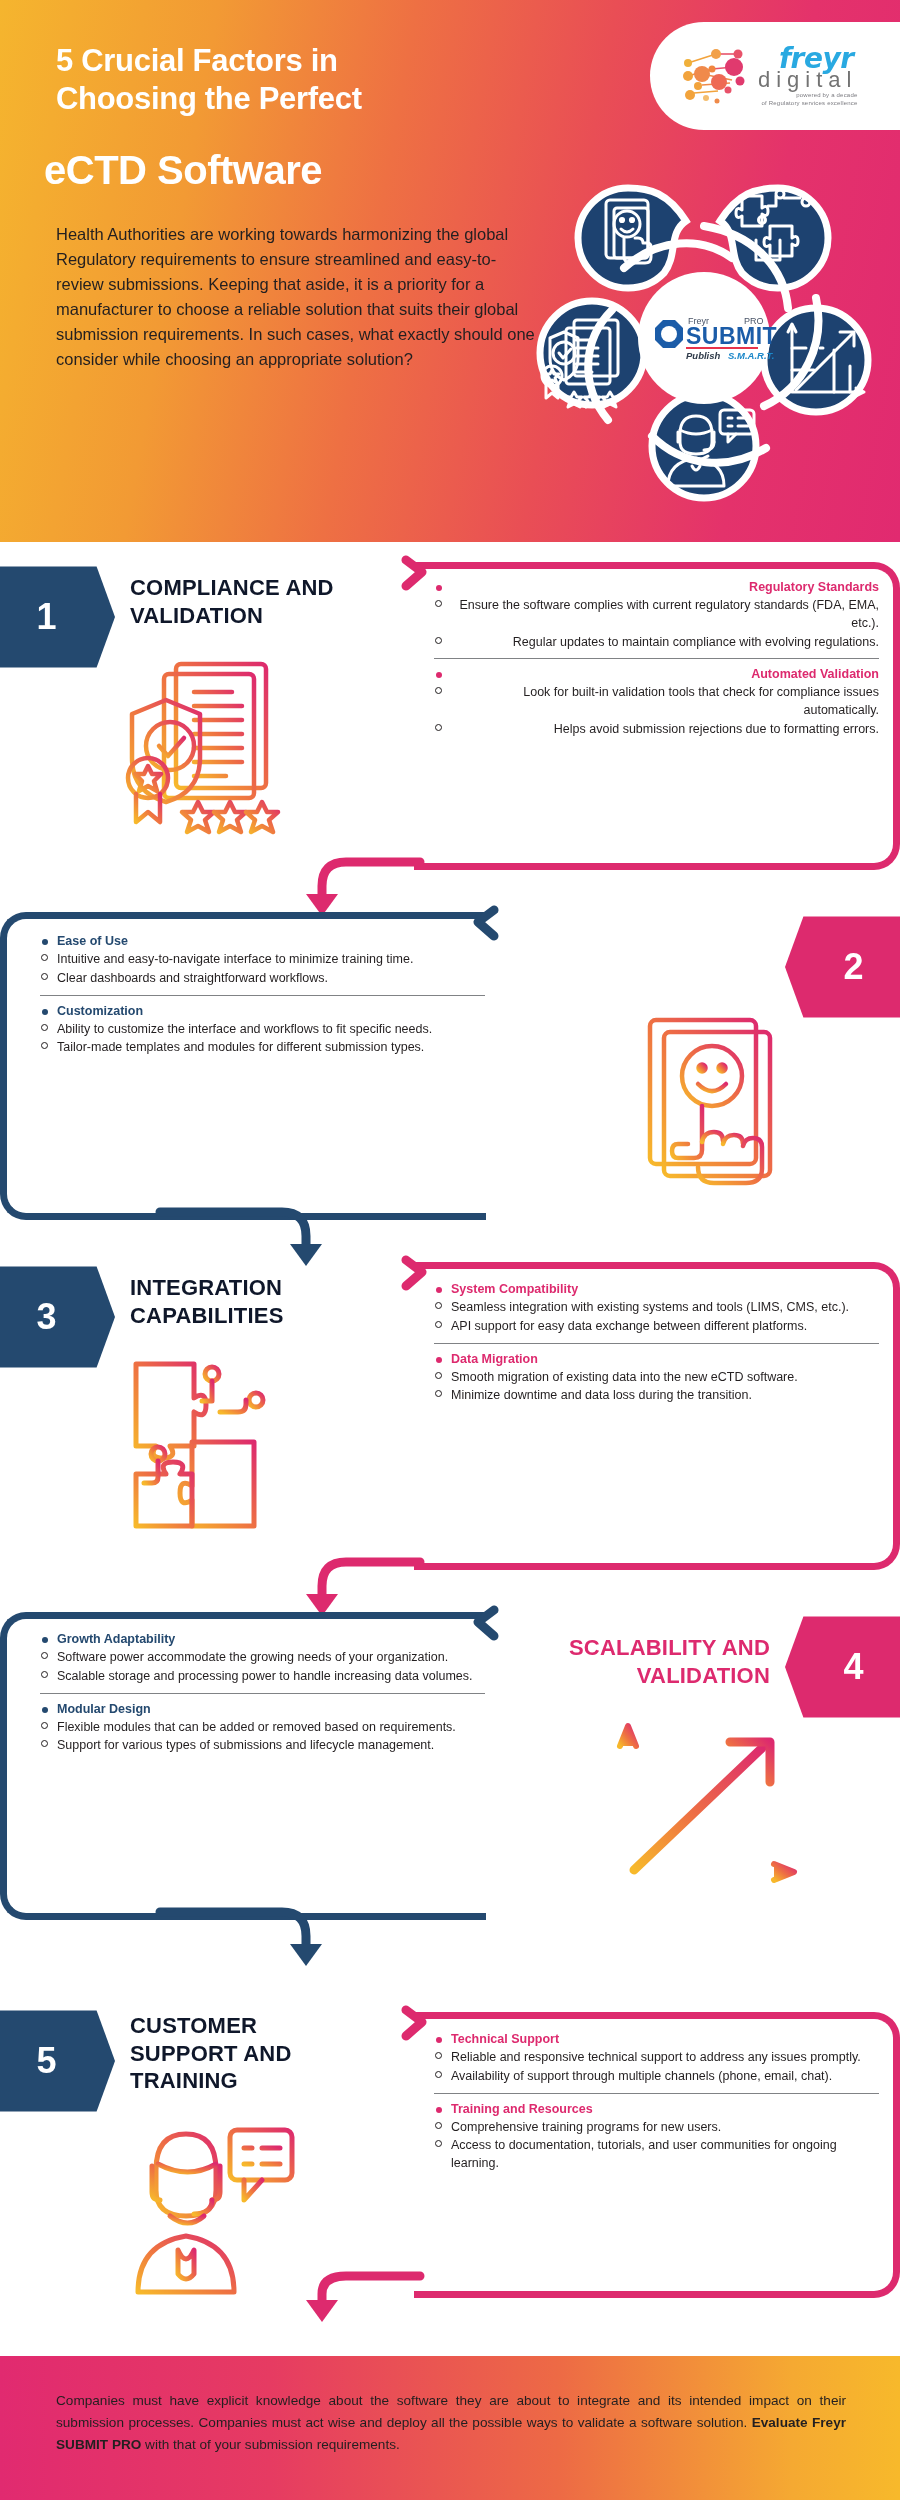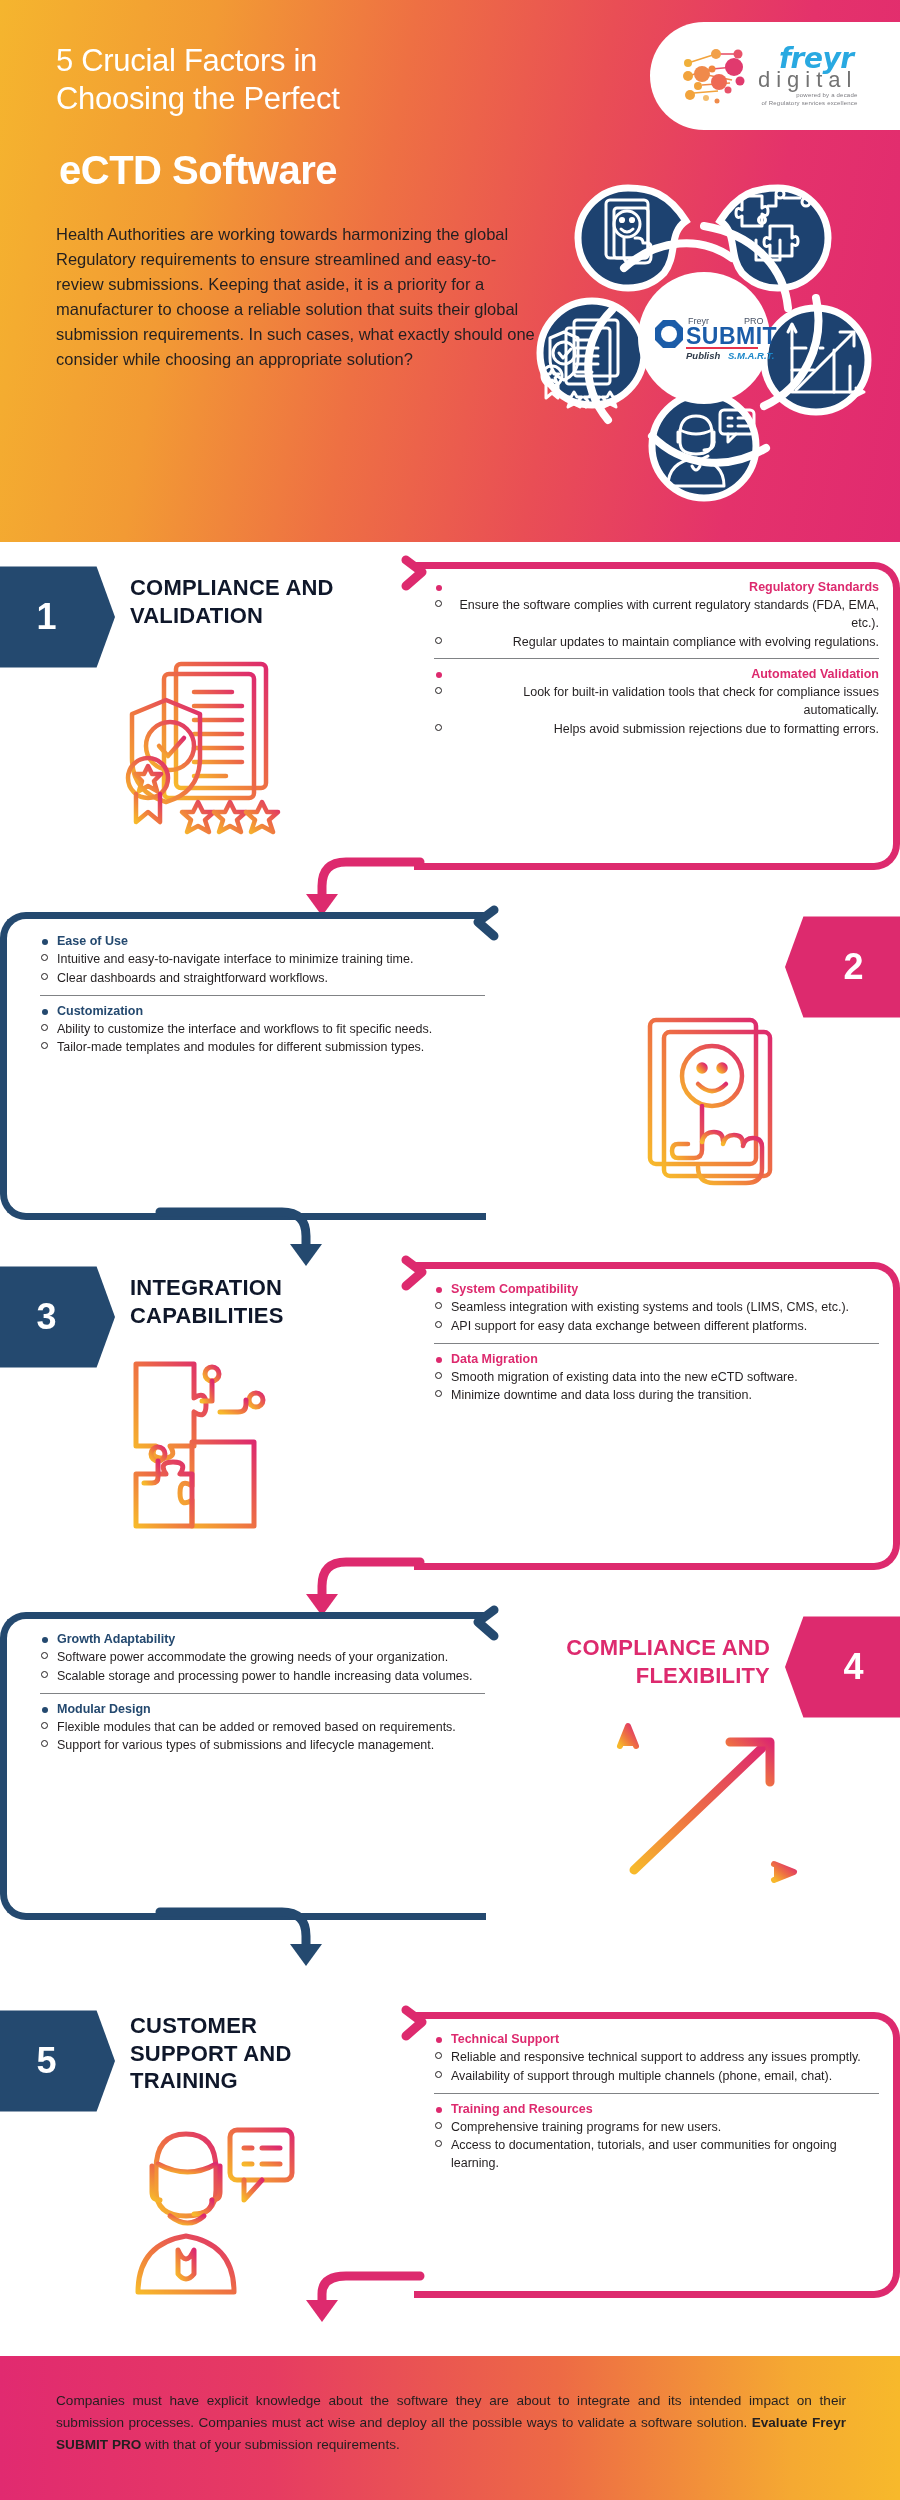--- a/index.html
+++ b/index.html
@@ -28,24 +28,24 @@
     font-size:28px; color:#29a9e1; letter-spacing:-0.5px; text-align:right; margin-right:4px;
   }
   .logo-digital{
     font-size:22px; color:#737373; letter-spacing:6px; font-weight:400;
     font-family:"Liberation Sans", sans-serif; margin-top:-4px;
   }
   .logo-tag{ font-size:6px; color:#7b7b80; text-align:right; line-height:1.25; margin-top:1px; letter-spacing:0.2px;}
 
   .h-title{
     position:absolute; left:56px; top:42px; width:480px;
-    font-size:31px; font-weight:400; line-height:1.22; color:#ffffff; letter-spacing:-0.3px;
+    font-size:31px; font-weight:700; line-height:1.22; color:#ffffff; letter-spacing:-0.3px;
   }
   .h-title-big{
-    position:absolute; left:59px; top:148px; width:520px;
+    position:absolute; left:44px; top:148px; width:520px;
     font-size:40px; font-weight:700; color:#ffffff; letter-spacing:-0.5px; line-height:1.1;
   }
   .h-para{
     position:absolute; left:56px; top:222px; width:480px;
     font-size:16.5px; line-height:1.52; color:#231f20; font-weight:400;
   }
 
   
   .pinwheel{ position:absolute; left:516px; top:148px; width:380px; height:360px; }
 
@@ -432,21 +432,21 @@
 
 <svg class="conn" style="left:280px;top:1554px;width:150px;height:76px;" viewBox="0 0 150 76">
   <path d="M140 8 H66 Q42 8 42 32 V42" stroke="#dd2a6e" stroke-width="9" fill="none" stroke-linecap="round"></path>
   <path d="M26 40 L42 62 L58 40 Z" fill="#dd2a6e"></path>
 </svg>
 
 <div class="section" style="top:1612px;height:330px;">
   <div class="badge badge-right" style="top:0;">
     <span>4</span>
   </div>
-  <div class="sec-title pink" style="right:130px;top:22px;width:270px;">COMPLIANCE AND FLEXIBILITY</div>
+  <div class="sec-title pink" style="right:130px;top:22px;width:270px;">SCALABILITY AND VALIDATION</div>
 
   <svg class="sec-icon" style="left:610px;top:100px;width:190px;height:180px;" viewBox="0 0 190 180">
     <defs>
       <linearGradient id="g4" x1="0" y1="1" x2="1" y2="0">
         <stop offset="0%" stop-color="#f7b92b"></stop>
           <stop offset="45%" stop-color="#ee7043"></stop>
           <stop offset="100%" stop-color="#dd2a6e"></stop>
       </linearGradient>
     </defs>
     <g stroke="url(#g4)" stroke-width="9" fill="none" stroke-linecap="round" stroke-linejoin="round">

